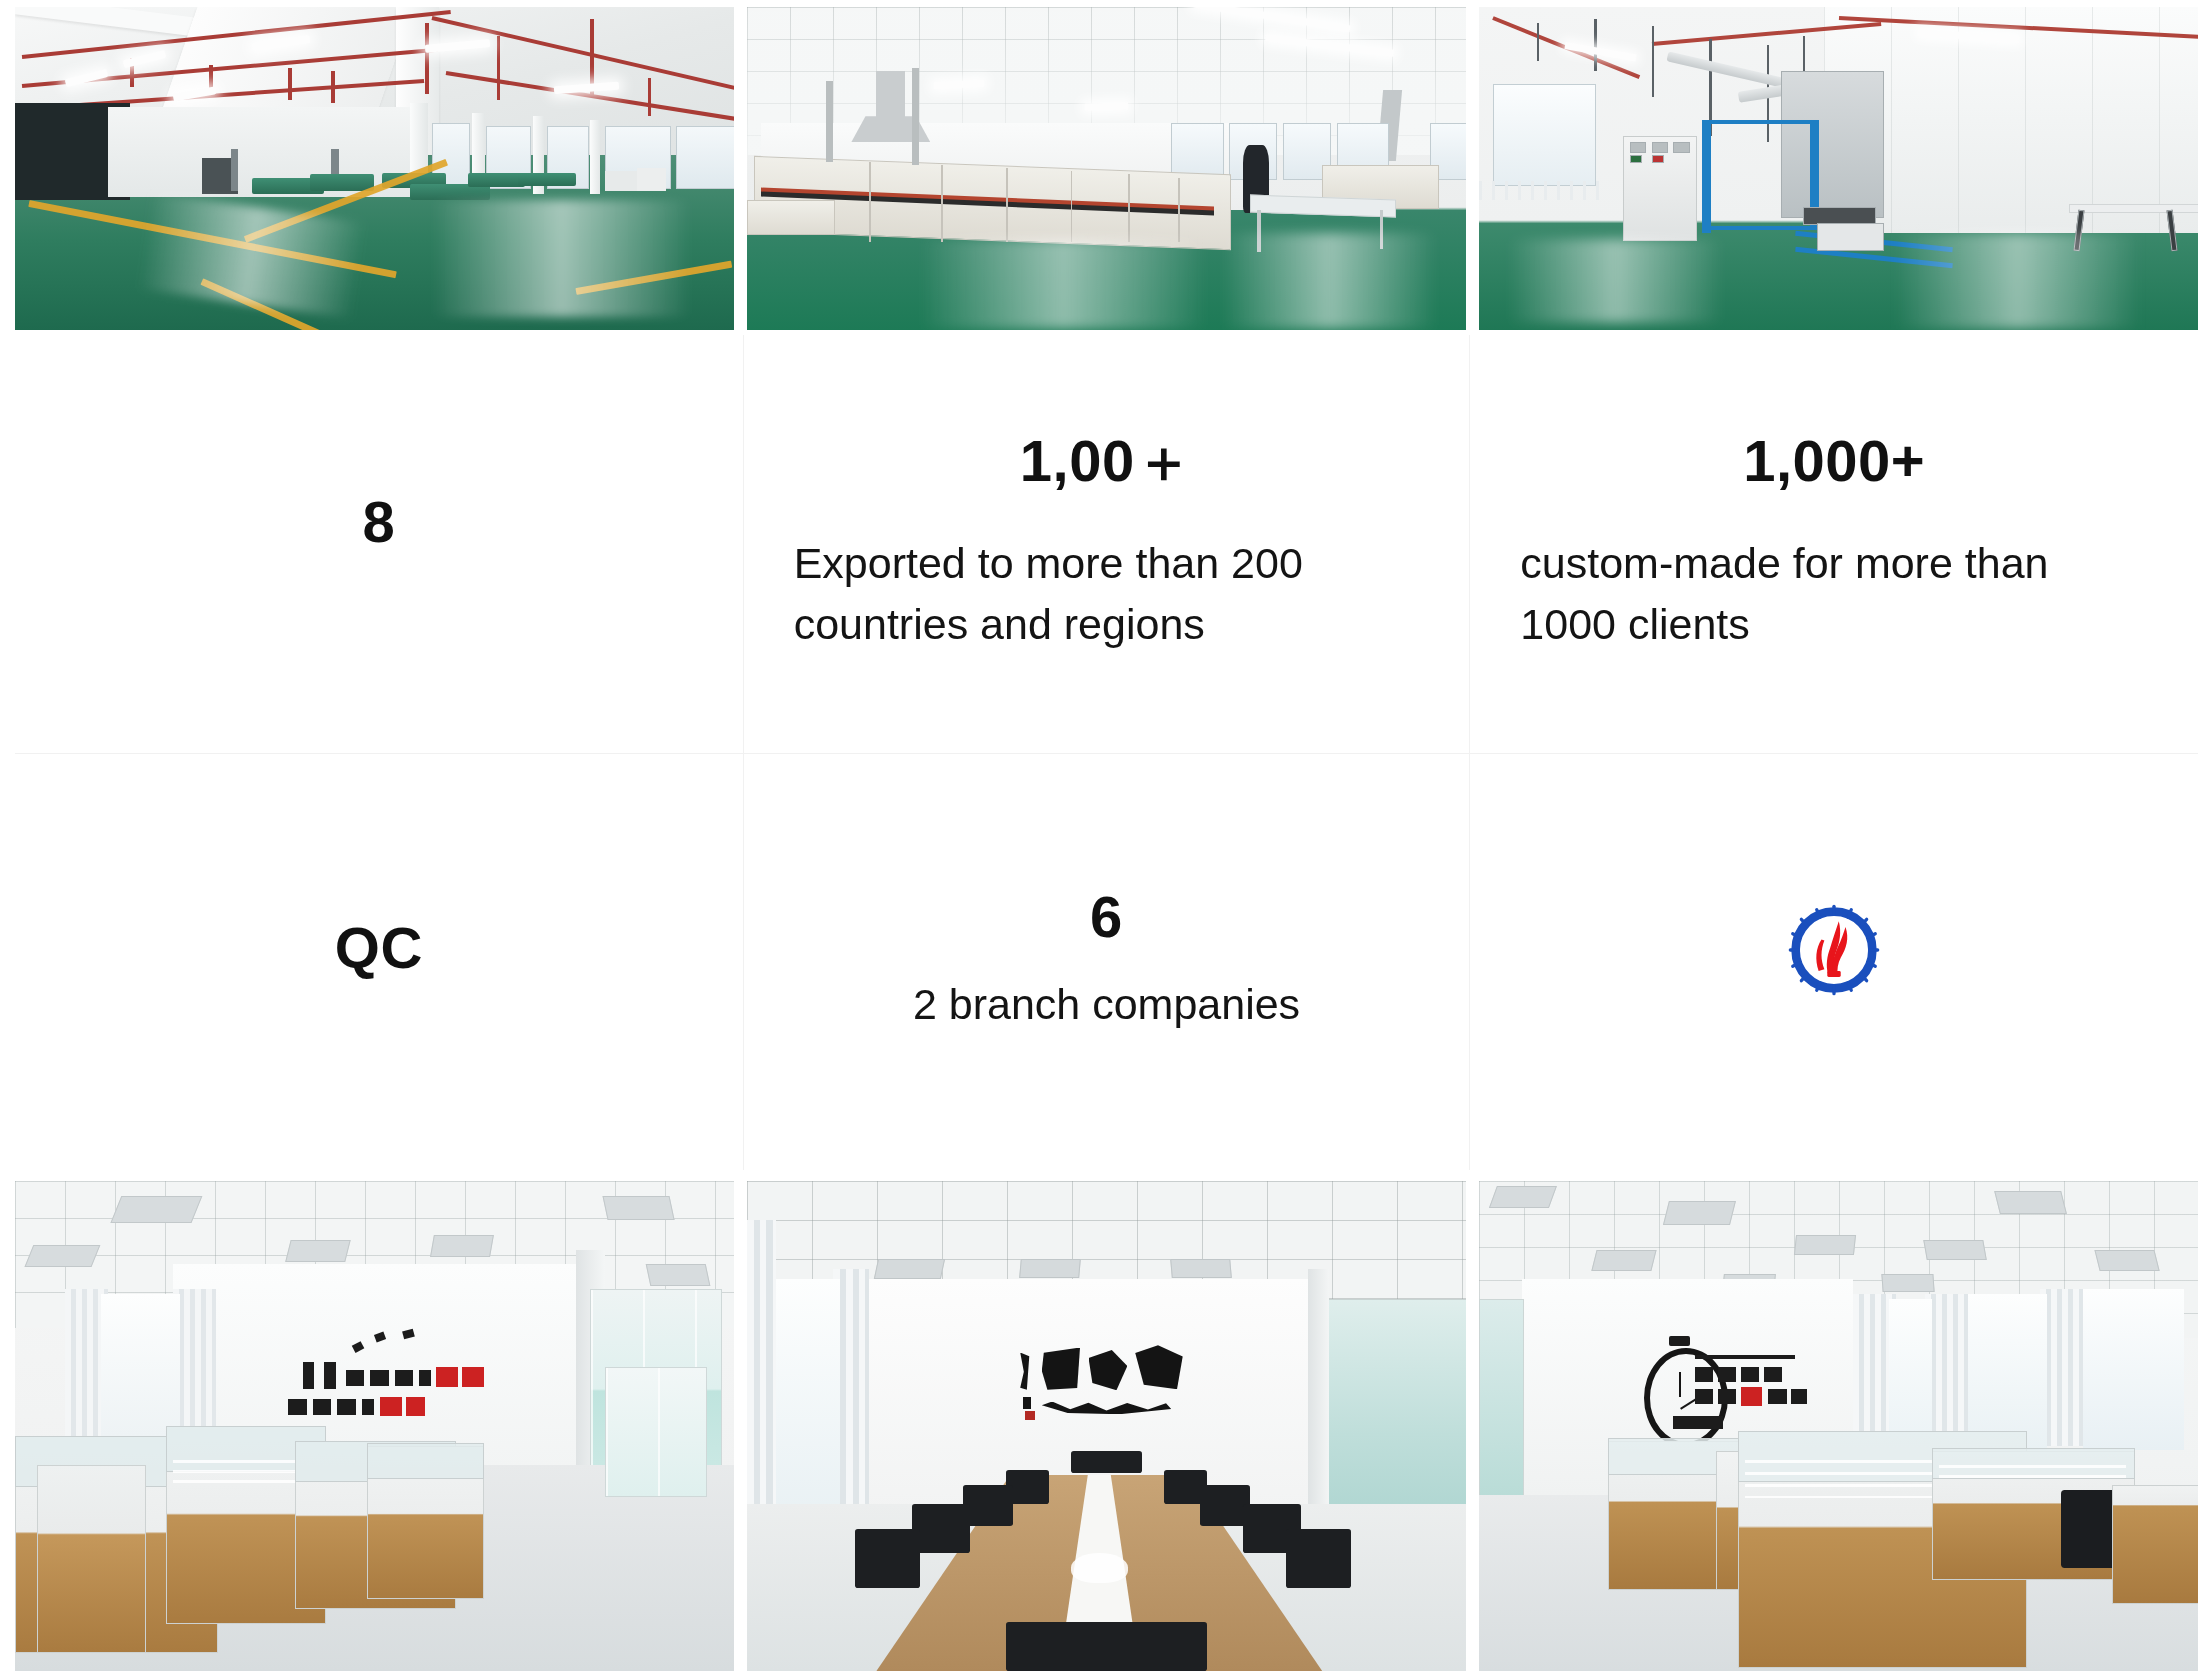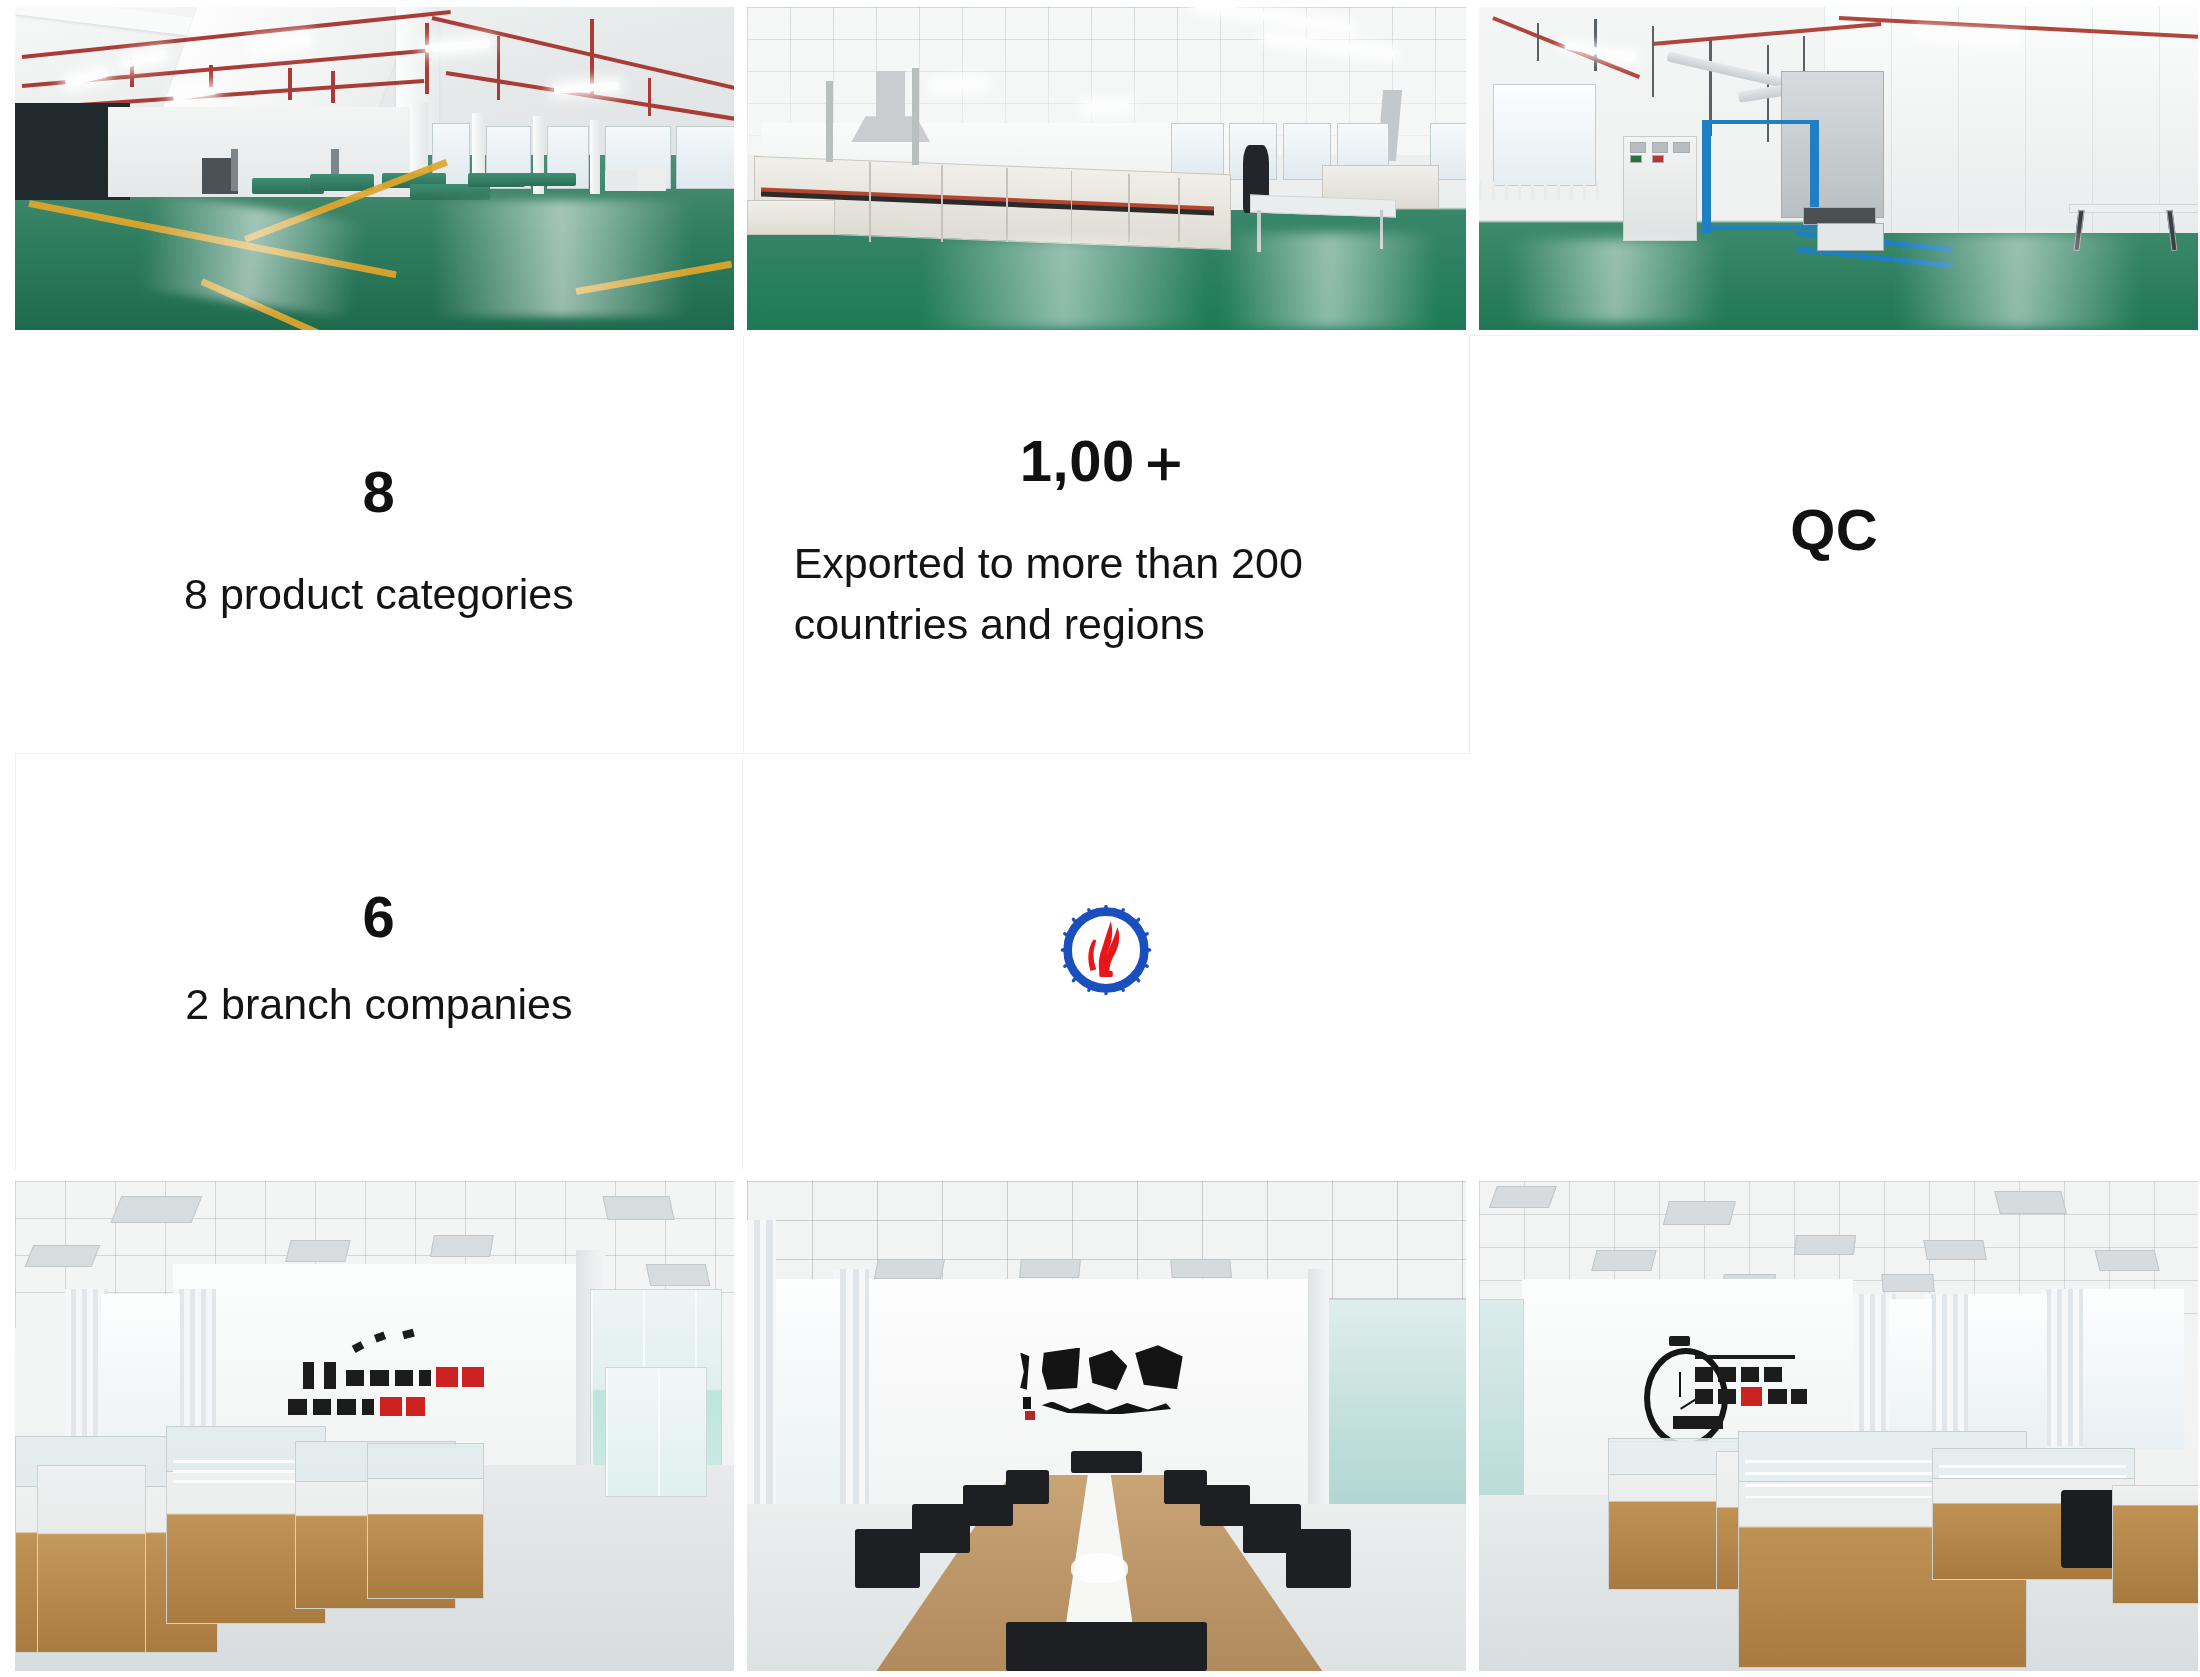--- a/index.html
+++ b/index.html
@@ -316,28 +316,31 @@
         <div class="gloss" style="left:4%;top:72%;width:30%;height:26%;"></div>
         <div class="gloss" style="left:58%;top:70%;width:34%;height:30%;"></div>
       </div>
     </div>
   </div>
 
   <div class="stats">
 
     <div class="cell r1 c-left">
       <div class="big">8</div>
-      <div class="desc">8 product categories</div>
     </div>
 
     <div class="cell r1 c-mid">
       <div class="big">1,00＋</div>
       <div class="desc">Exported to more than 200 countries and regions</div>
     </div>
 
+    <div class="cell r1 c-right">
+      <div class="big">1,000+</div>
+      <div class="desc">custom-made for more than 1000 clients</div>
+    </div>
 
     <div class="cell r2 c-left">
       <div class="big">QC</div>
     </div>
 
     <div class="cell r2 c-mid">
       <div class="big">6</div>
       <div class="desc">2 branch companies</div>
     </div>
 

